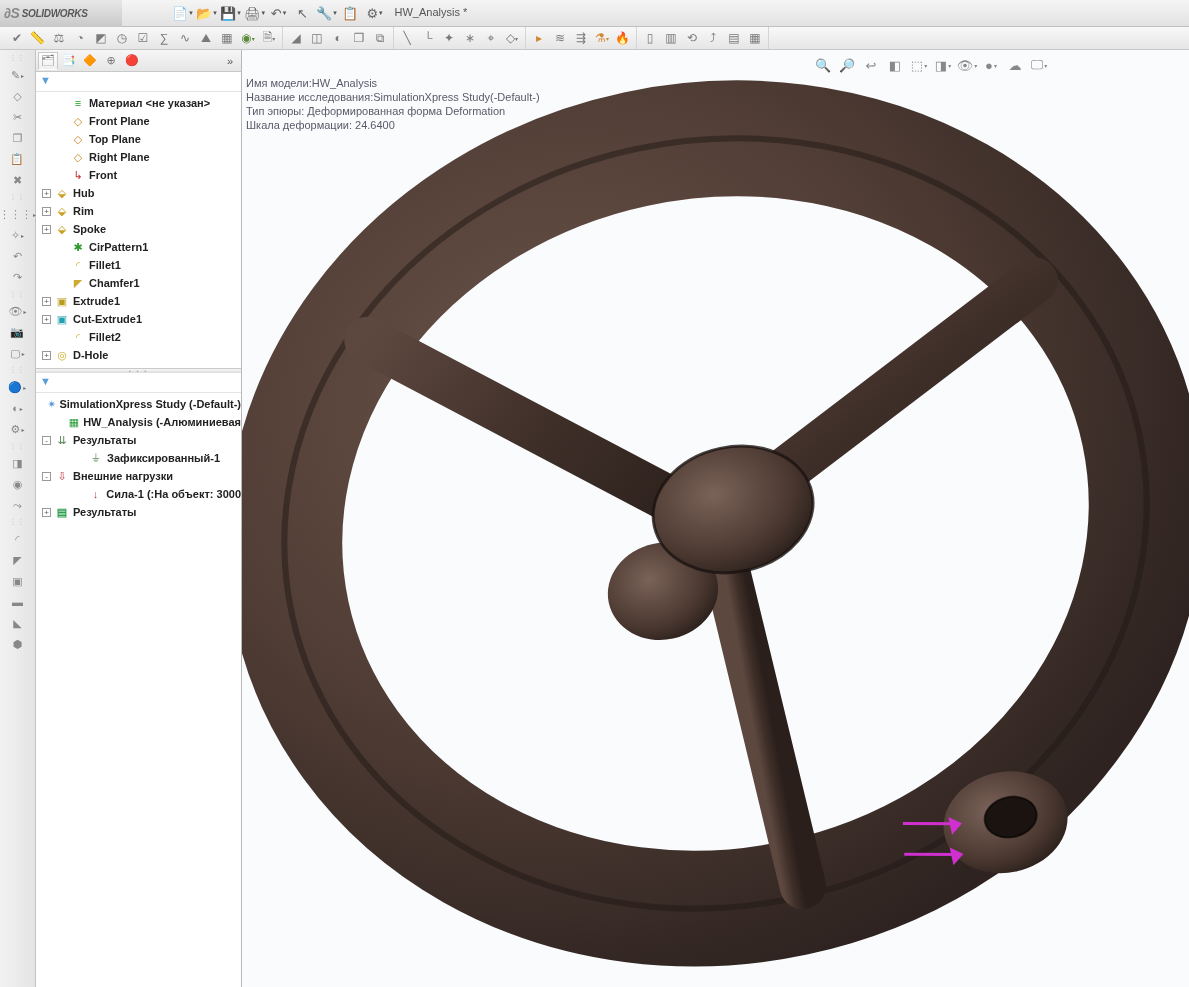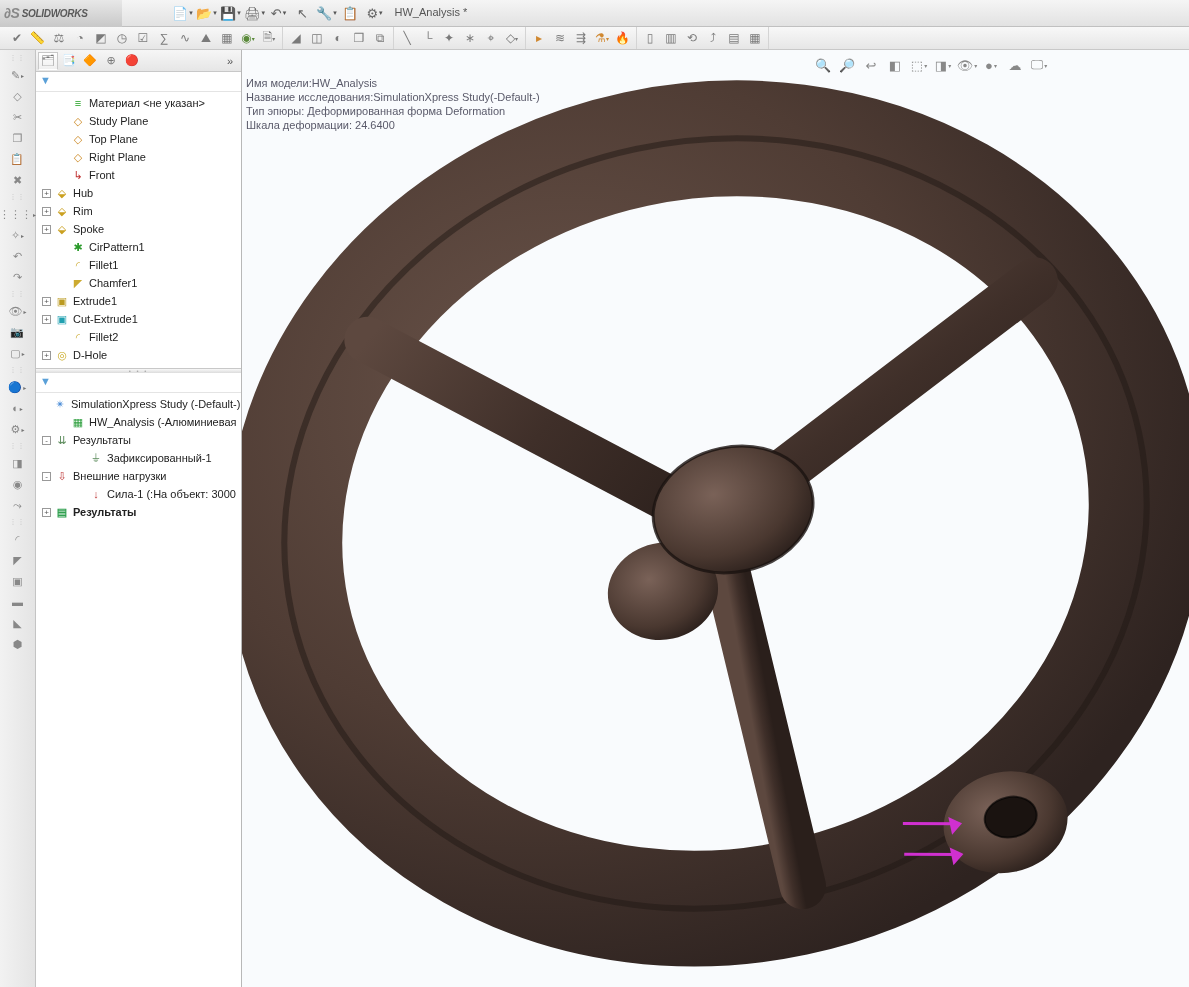--- a/index.html
+++ b/index.html
@@ -36,21 +36,21 @@
 .fm-collapse { position:absolute; right:2px; width:18px; height:18px; display:flex; align-items:center; justify-content:center; font-size:11px; color:#555;}
 .fm-filter { height:20px; border-bottom:1px solid #e4e4e4; display:flex; align-items:center; padding-left:4px;}
 .fm-filter .flt-ic { width:16px;height:16px; color:#5aa0d8; font-size:11px;}
 .fm-tree { flex:none; overflow:auto; padding:2px 0 4px 0;}
 .tree-item { display:flex; align-items:center; height:18px; padding-left:6px; gap:3px; white-space:nowrap;}
 .tree-item.lv1{padding-left:22px;}
 .tree-item.lv2{padding-left:40px;}
 .tree-item .tw { width:9px; height:9px; border:1px solid #999; font-size:8px; line-height:7px; text-align:center; color:#555; background:#fff;}
 .tree-item .noexp{width:9px;}
 .tree-item .tic { width:16px;height:16px; display:flex; align-items:center; justify-content:center; font-size:11px;}
-.tree-item .txt { color:#222; font-size:11px;}
+.tree-item .txt { color:#222; font-size:11px;font-weight:bold;}
 .tree-item .txt.bold{ font-weight:bold;}
 .ic-plane{ color:#cc8822;}
 .ic-origin{ color:#c03030;}
 .ic-feat{ color:#caa020;}
 .ic-feat2{ color:#2a9a2a;}
 .ic-fillet{ color:#ccaa30;}
 .ic-ext{ color:#bb9a20;}
 .ic-cut{ color:#20a0b0;}
 .ic-hole{ color:#c8a820;}
 .ic-mat{ color:#20a020; font-size:11px;}
@@ -195,21 +195,21 @@
     </div>
     <div class="fm-tree">
       <div class="tree-item lv1">
           <span class="noexp"></span>
           <span class="tic ic-mat">≡</span>
           <span class="txt">Материал &lt;не указан&gt;</span>
         </div>
       <div class="tree-item lv1">
           <span class="noexp"></span>
           <span class="tic ic-plane">◇</span>
-          <span class="txt">Study Plane</span>
+          <span class="txt">Front Plane</span>
         </div>
       <div class="tree-item lv1">
           <span class="noexp"></span>
           <span class="tic ic-plane">◇</span>
           <span class="txt">Top Plane</span>
         </div>
       <div class="tree-item lv1">
           <span class="noexp"></span>
           <span class="tic ic-plane">◇</span>
           <span class="txt">Right Plane</span>

